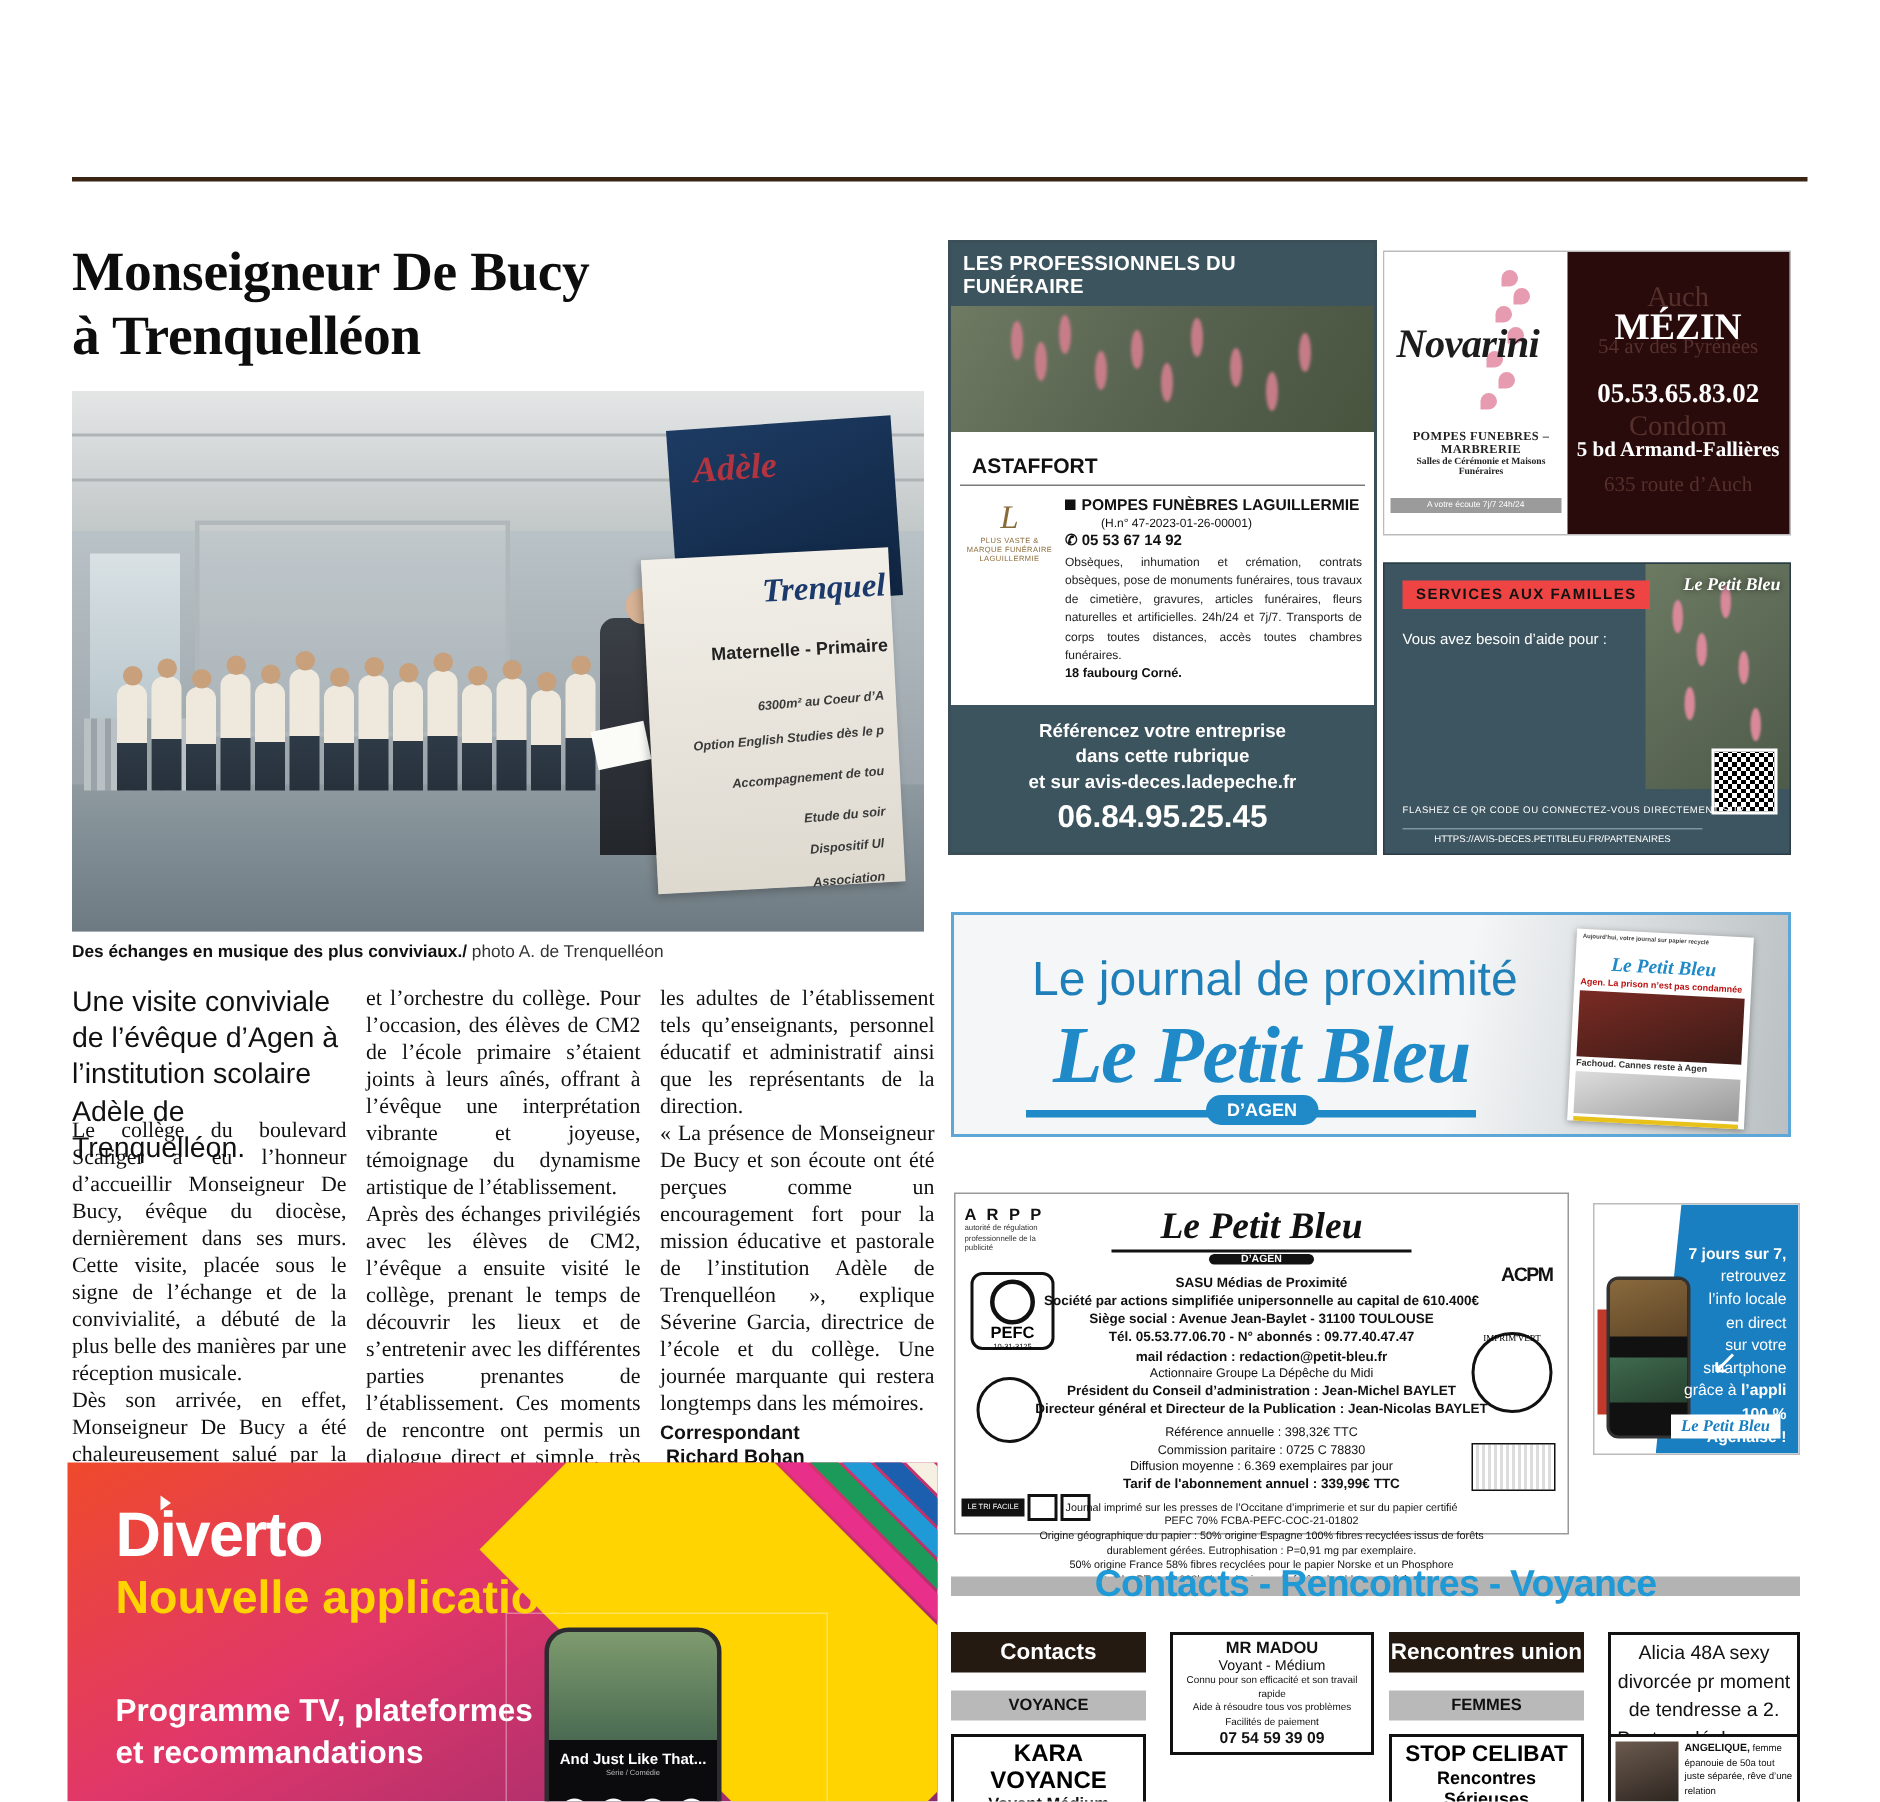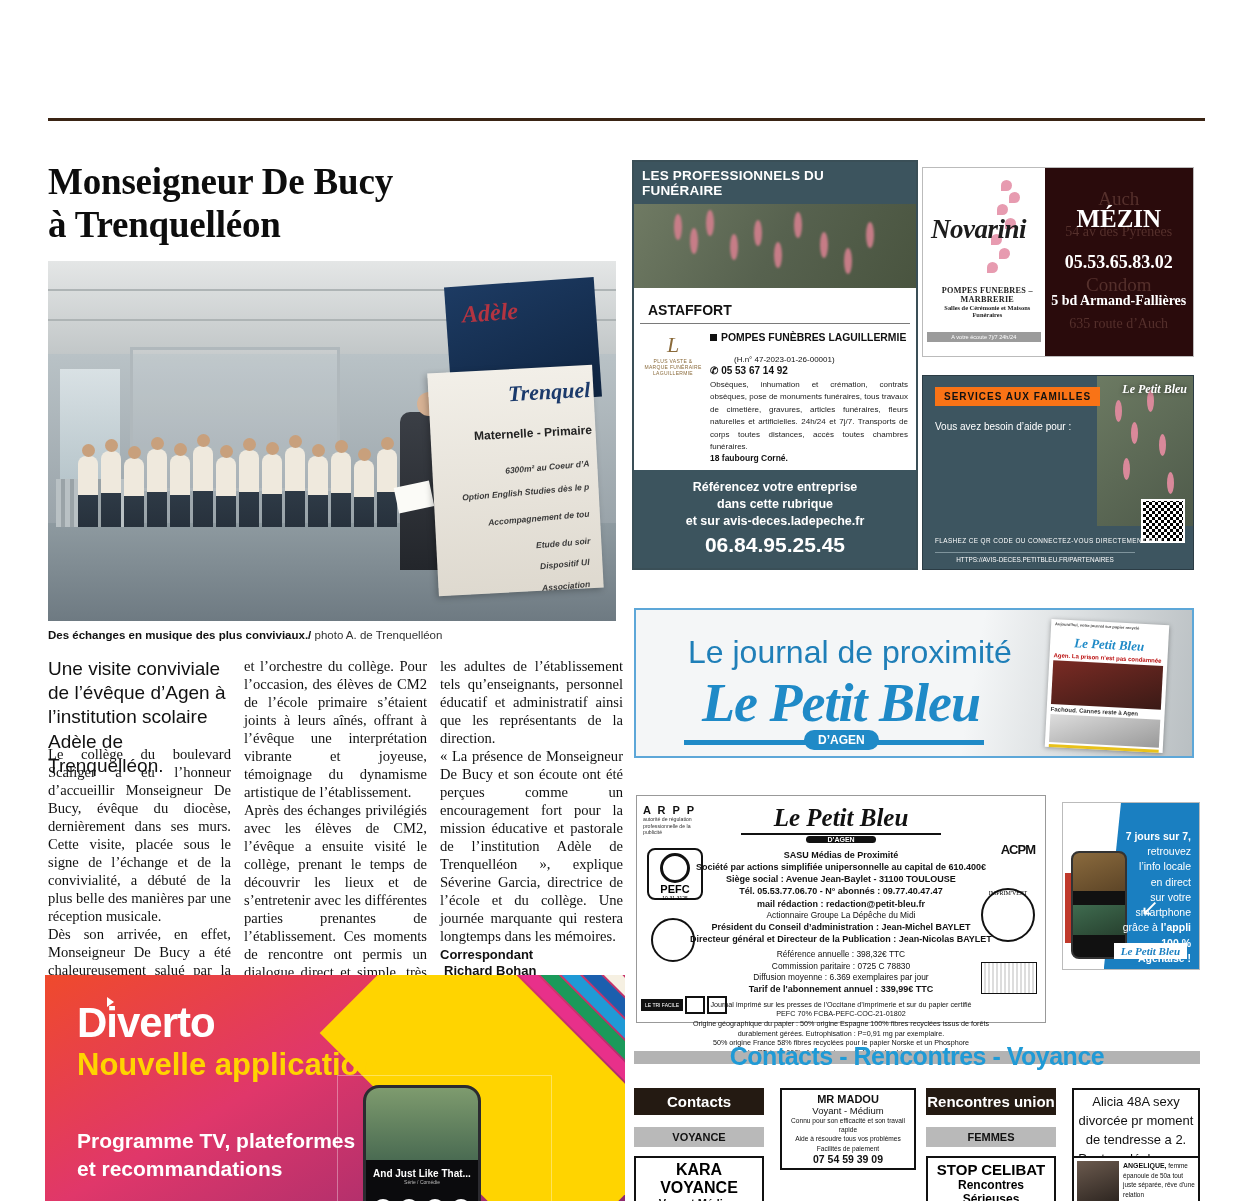--- a/index.html
+++ b/index.html
@@ -149,21 +149,21 @@
     filter: blur(1px); opacity:.92;}
   .fun-city { font-family:"Liberation Sans",sans-serif; font-weight:700; font-size:14px;
     padding:14px 8px 5px 8px; color:#111; border-bottom:1px solid #7a7a7a; margin:0 6px;}
   .fun-entry { display:flex; gap:6px; padding:8px 8px 6px 8px; }
   .fun-crest { width:62px; flex:0 0 62px; text-align:center; }
   .fun-crest .mono { font-family:"Liberation Serif",serif; font-size:22px; color:#8a6a3a; font-style:italic; }
   .fun-crest .cname { font-family:"Liberation Sans",sans-serif; font-size:5px; color:#8a6a3a; letter-spacing:.3px;}
   .fun-body { flex:1; }
   .fun-name { font-family:"Liberation Sans",sans-serif; font-weight:700; font-size:10.4px; color:#111;}
   .fun-name .sq { display:inline-block; width:7px;height:7px;background:#111;margin-right:4px;}
-  .fun-reg { font-family:"Liberation Sans",sans-serif; font-size:8px; color:#111; margin-top:12px;padding-left:24px;}
+  .fun-reg { font-family:"Liberation Sans",sans-serif; font-size:8px; color:#111; margin-top:1px;padding-left:24px;}
   .fun-tel { font-family:"Liberation Sans",sans-serif; font-weight:700; font-size:10px; color:#111; margin-top:1px;}
   .fun-desc { font-family:"Liberation Sans",sans-serif; font-size:8px; color:#222; line-height:1.55;
     text-align:justify; margin-top:3px;}
   .fun-addr { font-family:"Liberation Sans",sans-serif; font-weight:700; font-size:8.5px; color:#111; }
   .fun-cta { position:absolute; left:0; bottom:0; width:100%; background:#3c545e; color:#fff;
     text-align:center; padding:9px 6px 11px 6px;}
   .fun-cta .l { font-family:"Liberation Sans",sans-serif; font-weight:700; font-size:12.5px; line-height:1.35;}
   .fun-cta .p { font-family:"Liberation Sans",sans-serif; font-weight:700; font-size:21px; margin-top:3px;}
 
   
@@ -185,21 +185,21 @@
   .nov-city { position:absolute; width:100%; font-family:"Liberation Serif",serif; font-weight:700;
     color:#fff;}
   .nov-tel { position:absolute; width:100%; font-family:"Liberation Serif",serif; font-weight:700;
     font-size:18px; color:#fff; top:84px;}
   .nov-addr { position:absolute; width:100%; font-family:"Liberation Serif",serif; font-weight:700;
     font-size:14px; color:#fff; top:125px;}
 
   
   .services { position:absolute; left:922px; top:375px; width:272px; height:195px;
     background:#3d5560; overflow:hidden; border:1px solid #2b3c45;}
-  .sv-head { position:absolute; left:12px; top:11px; background:#f97316; color:#111;
+  .sv-head { position:absolute; left:12px; top:11px; background:#ef4444; color:#111;
     font-family:"Liberation Sans",sans-serif; font-weight:700; font-size:10px; padding:4px 9px;
     letter-spacing:1px;}
   .sv-q { position:absolute; left:12px; top:45px; color:#fff;
     font-family:"Liberation Sans",sans-serif; font-size:10px;}
   .sv-list { position:absolute; left:12px; top:64px; width:165px; color:#fff;
     font-family:"Liberation Sans",sans-serif; font-size:9.6px; line-height:1.34; list-style:none;}
   .sv-list li { margin-bottom:5px; padding-left:10px; position:relative;}
   .sv-list li::before{ content:'•'; position:absolute; left:0; top:-1px;}
   .sv-img { position:absolute; right:0; top:0; width:96px; height:150px;
     background:linear-gradient(140deg,#6c7a62,#4e5a4a); overflow:hidden;}

